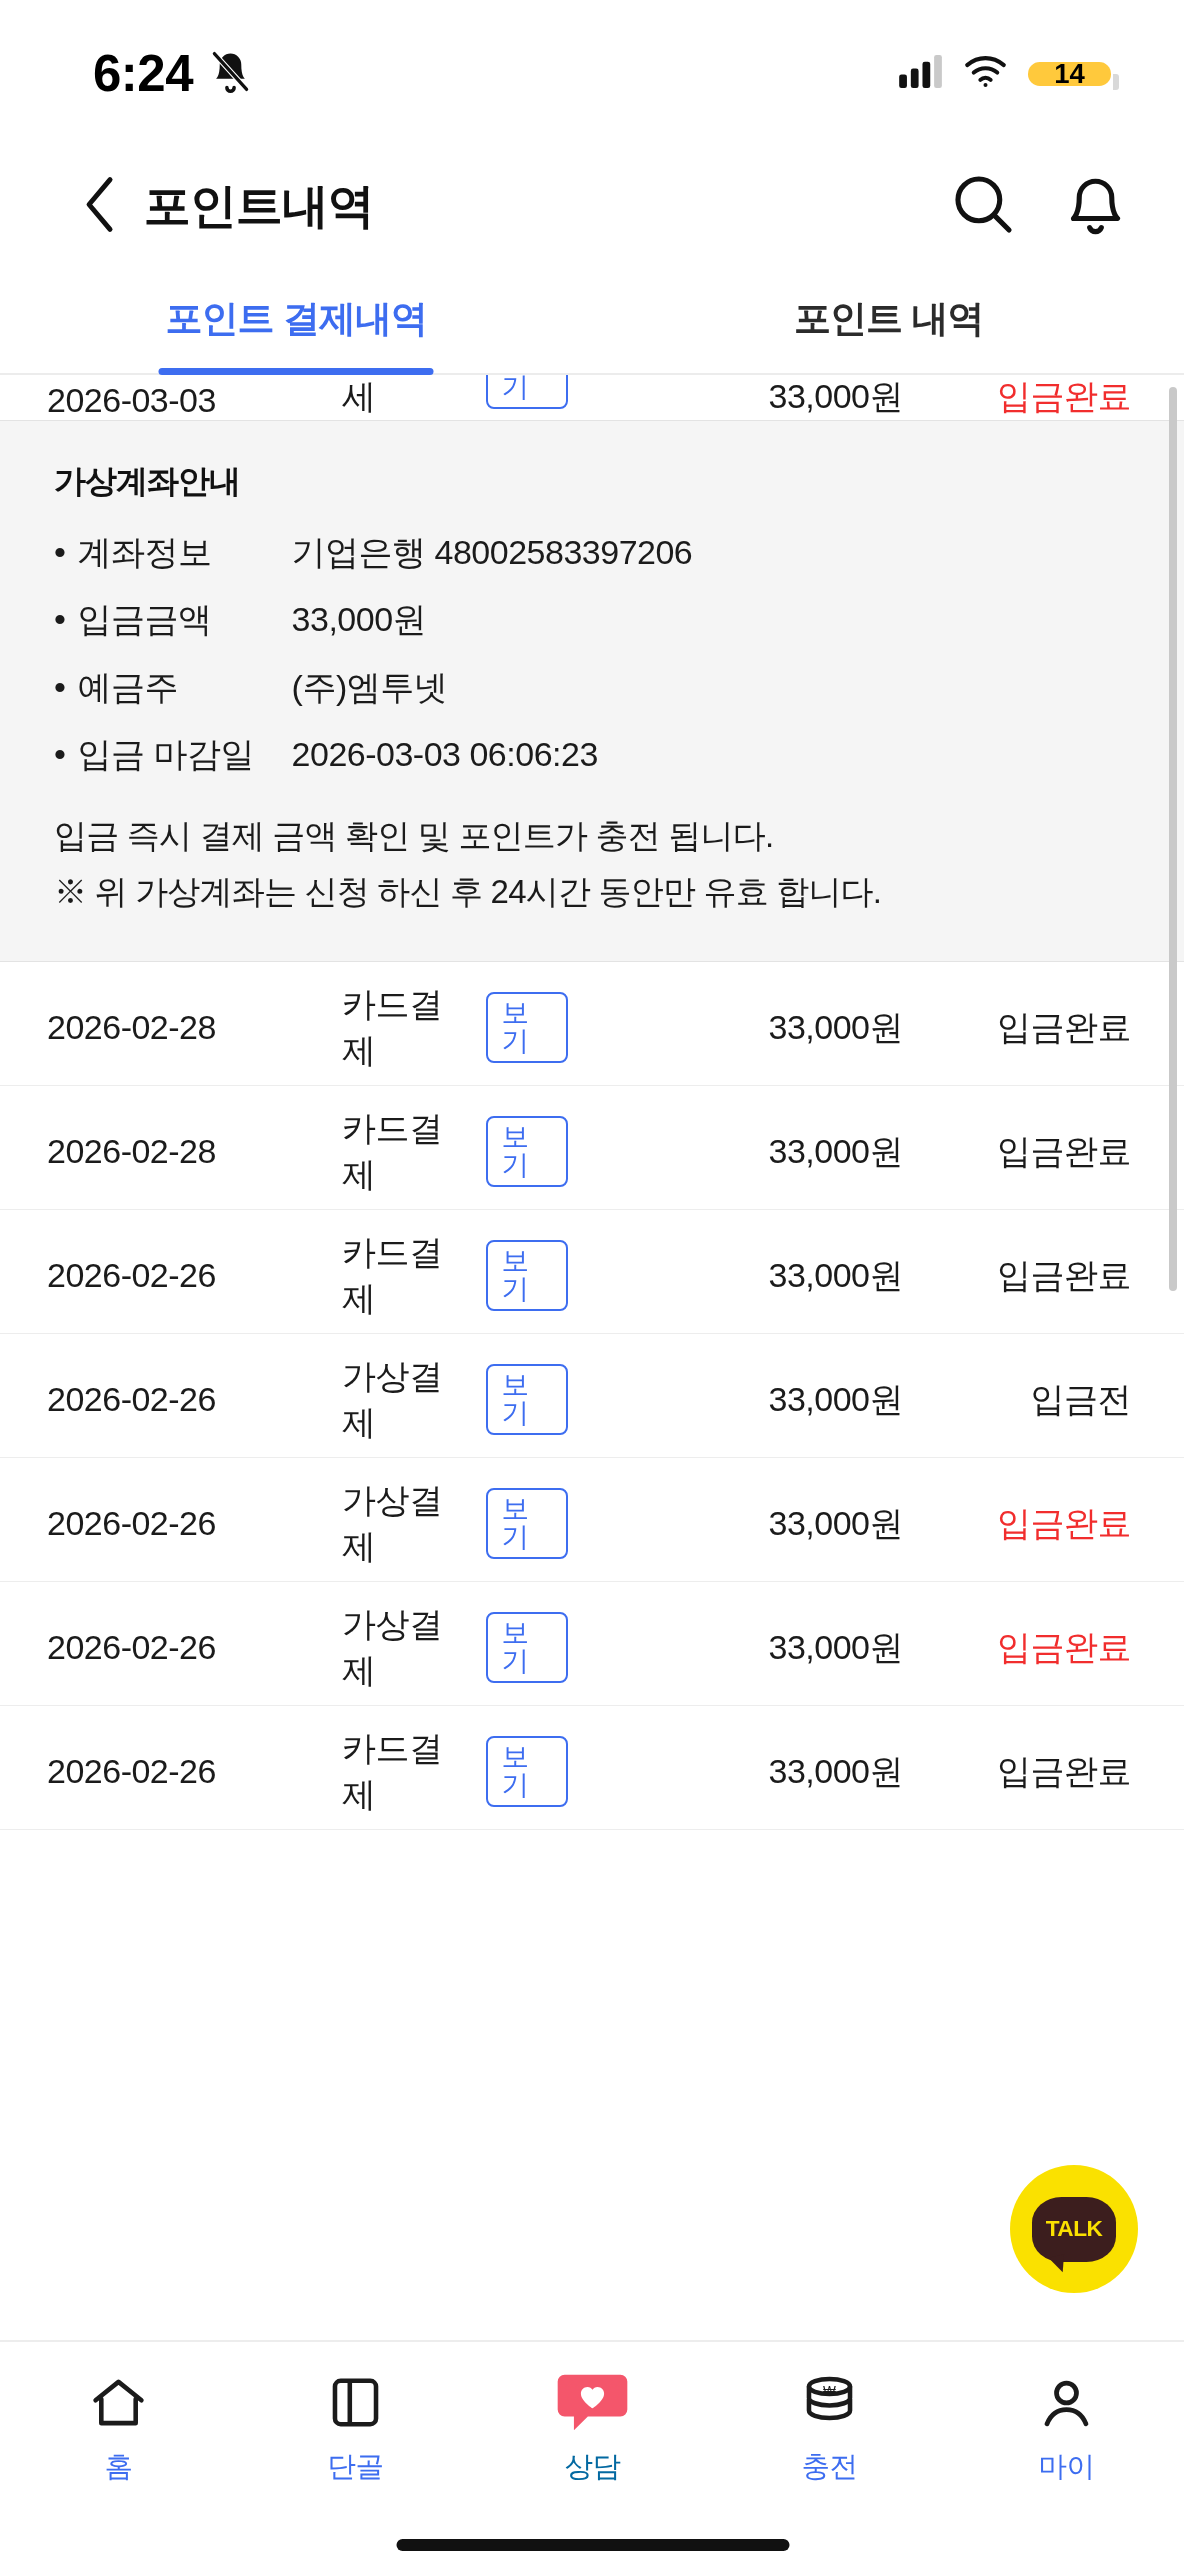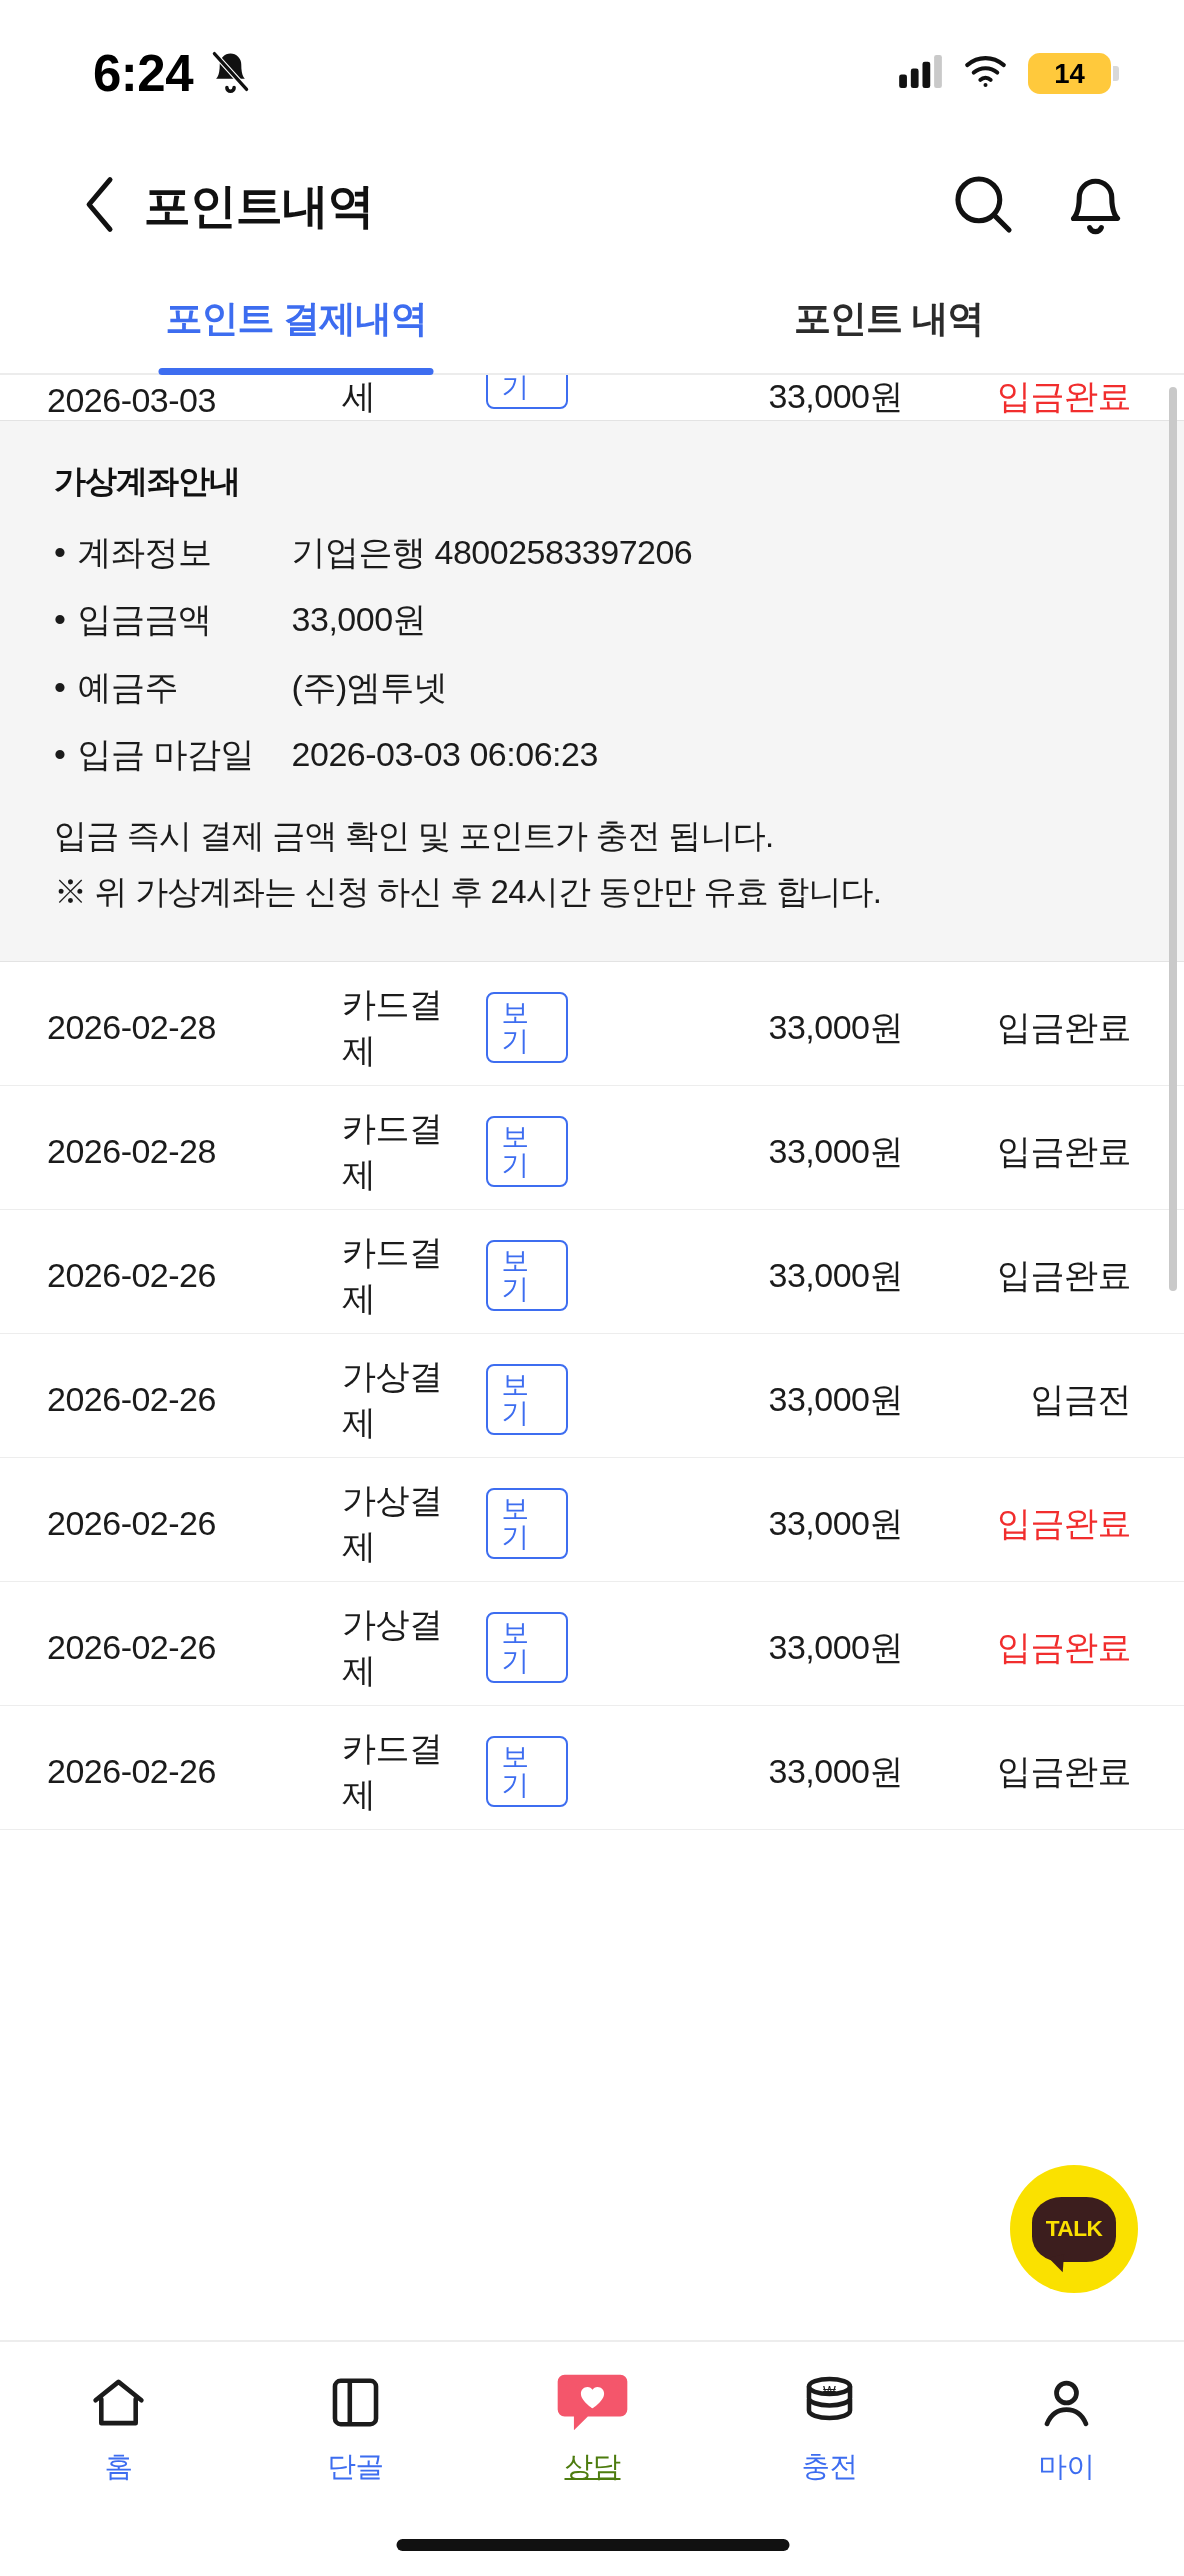--- a/index.html
+++ b/index.html
@@ -37,21 +37,21 @@
     color: #000;
     letter-spacing: -0.5px;
   }
   .status-right {
     display: flex;
     align-items: center;
     gap: 19.6px;
   }
   .battery {
     width: 83px;
-    height: 41px;
+    height: 24px;
     border-radius: 11.8px;
     background: #FFC93C;
     display: flex;
     align-items: center;
     justify-content: center;
     position: relative;
   }
   .battery:after {
     content: "";
     position: absolute;
@@ -274,21 +274,21 @@
     display: flex;
     flex-direction: column;
     align-items: center;
     gap: 13.8px;
   }
   .nav-label {
     font-size: 28.5px;
     color: #3d6df0;
     letter-spacing: -0.5px;
   }
-  .nav-label.accent { color: #4d7c0f; text-decoration: underline; }
+  .nav-label.accent { color: #0369a1; }
   .home-indicator {
     position: absolute;
     bottom: 25.5px;
     left: 50%;
     transform: translateX(-50%);
     width: 393px;
     height: 11.8px;
     border-radius: 7.9px;
     background: #111;
   }

